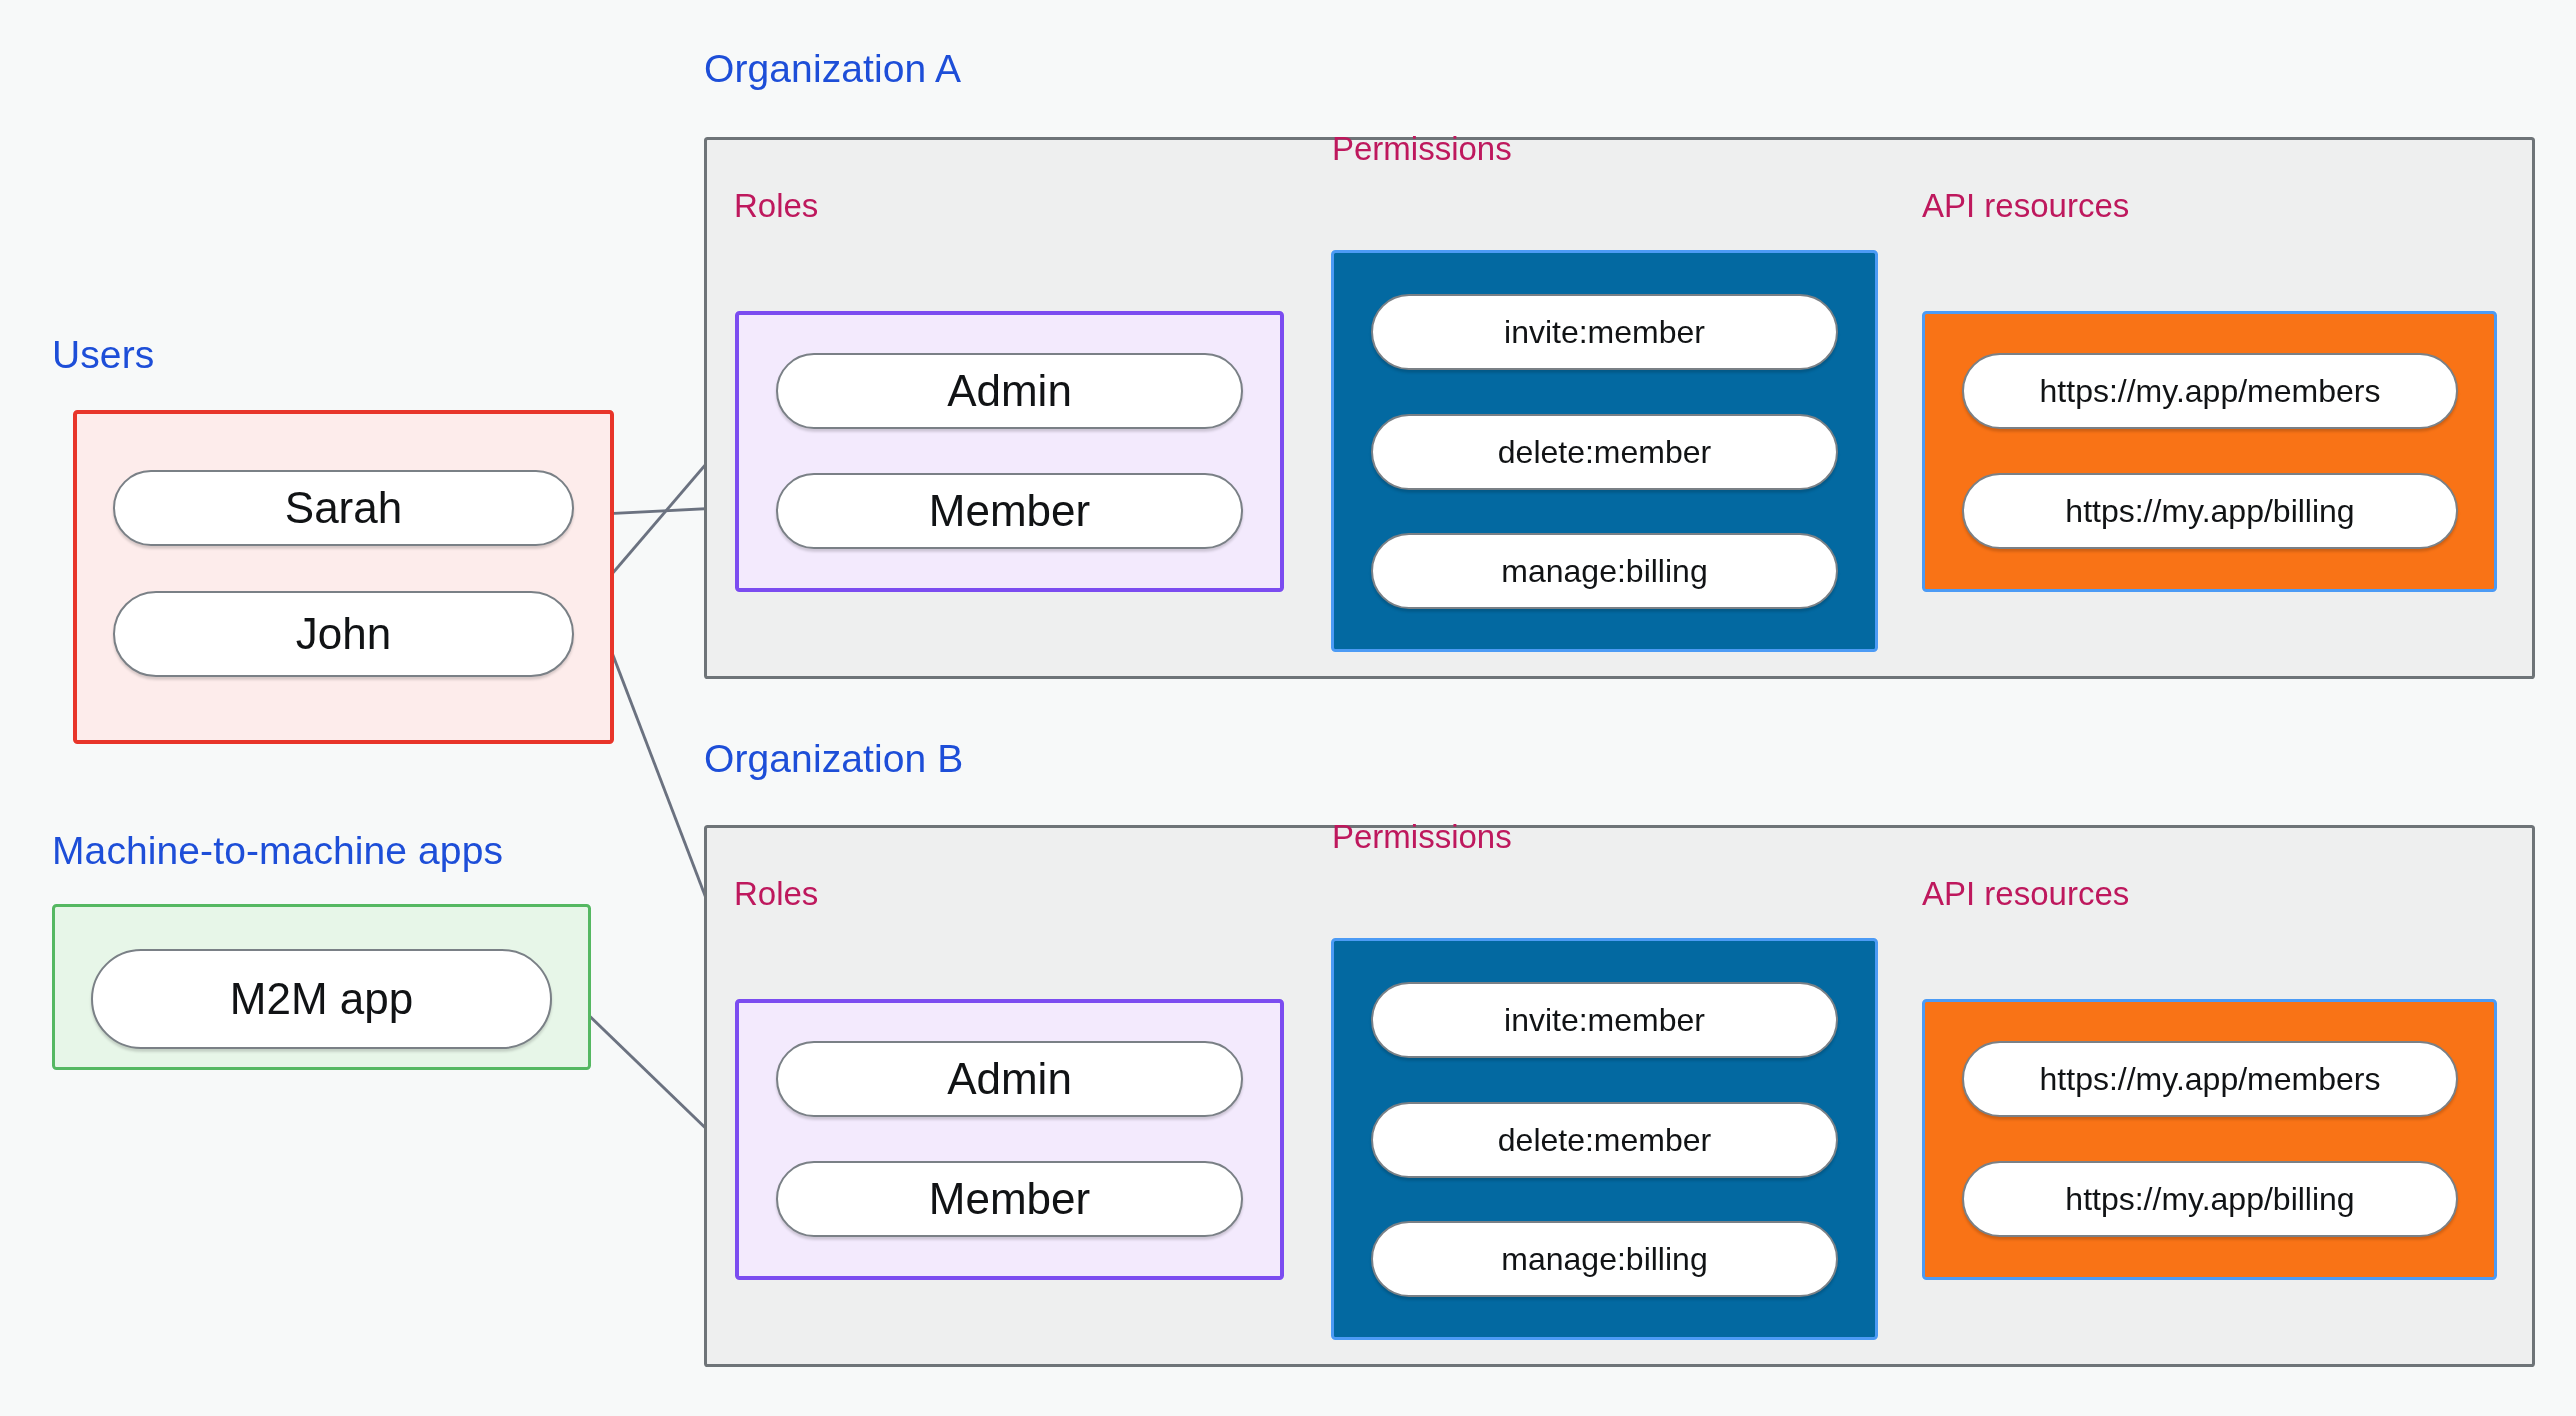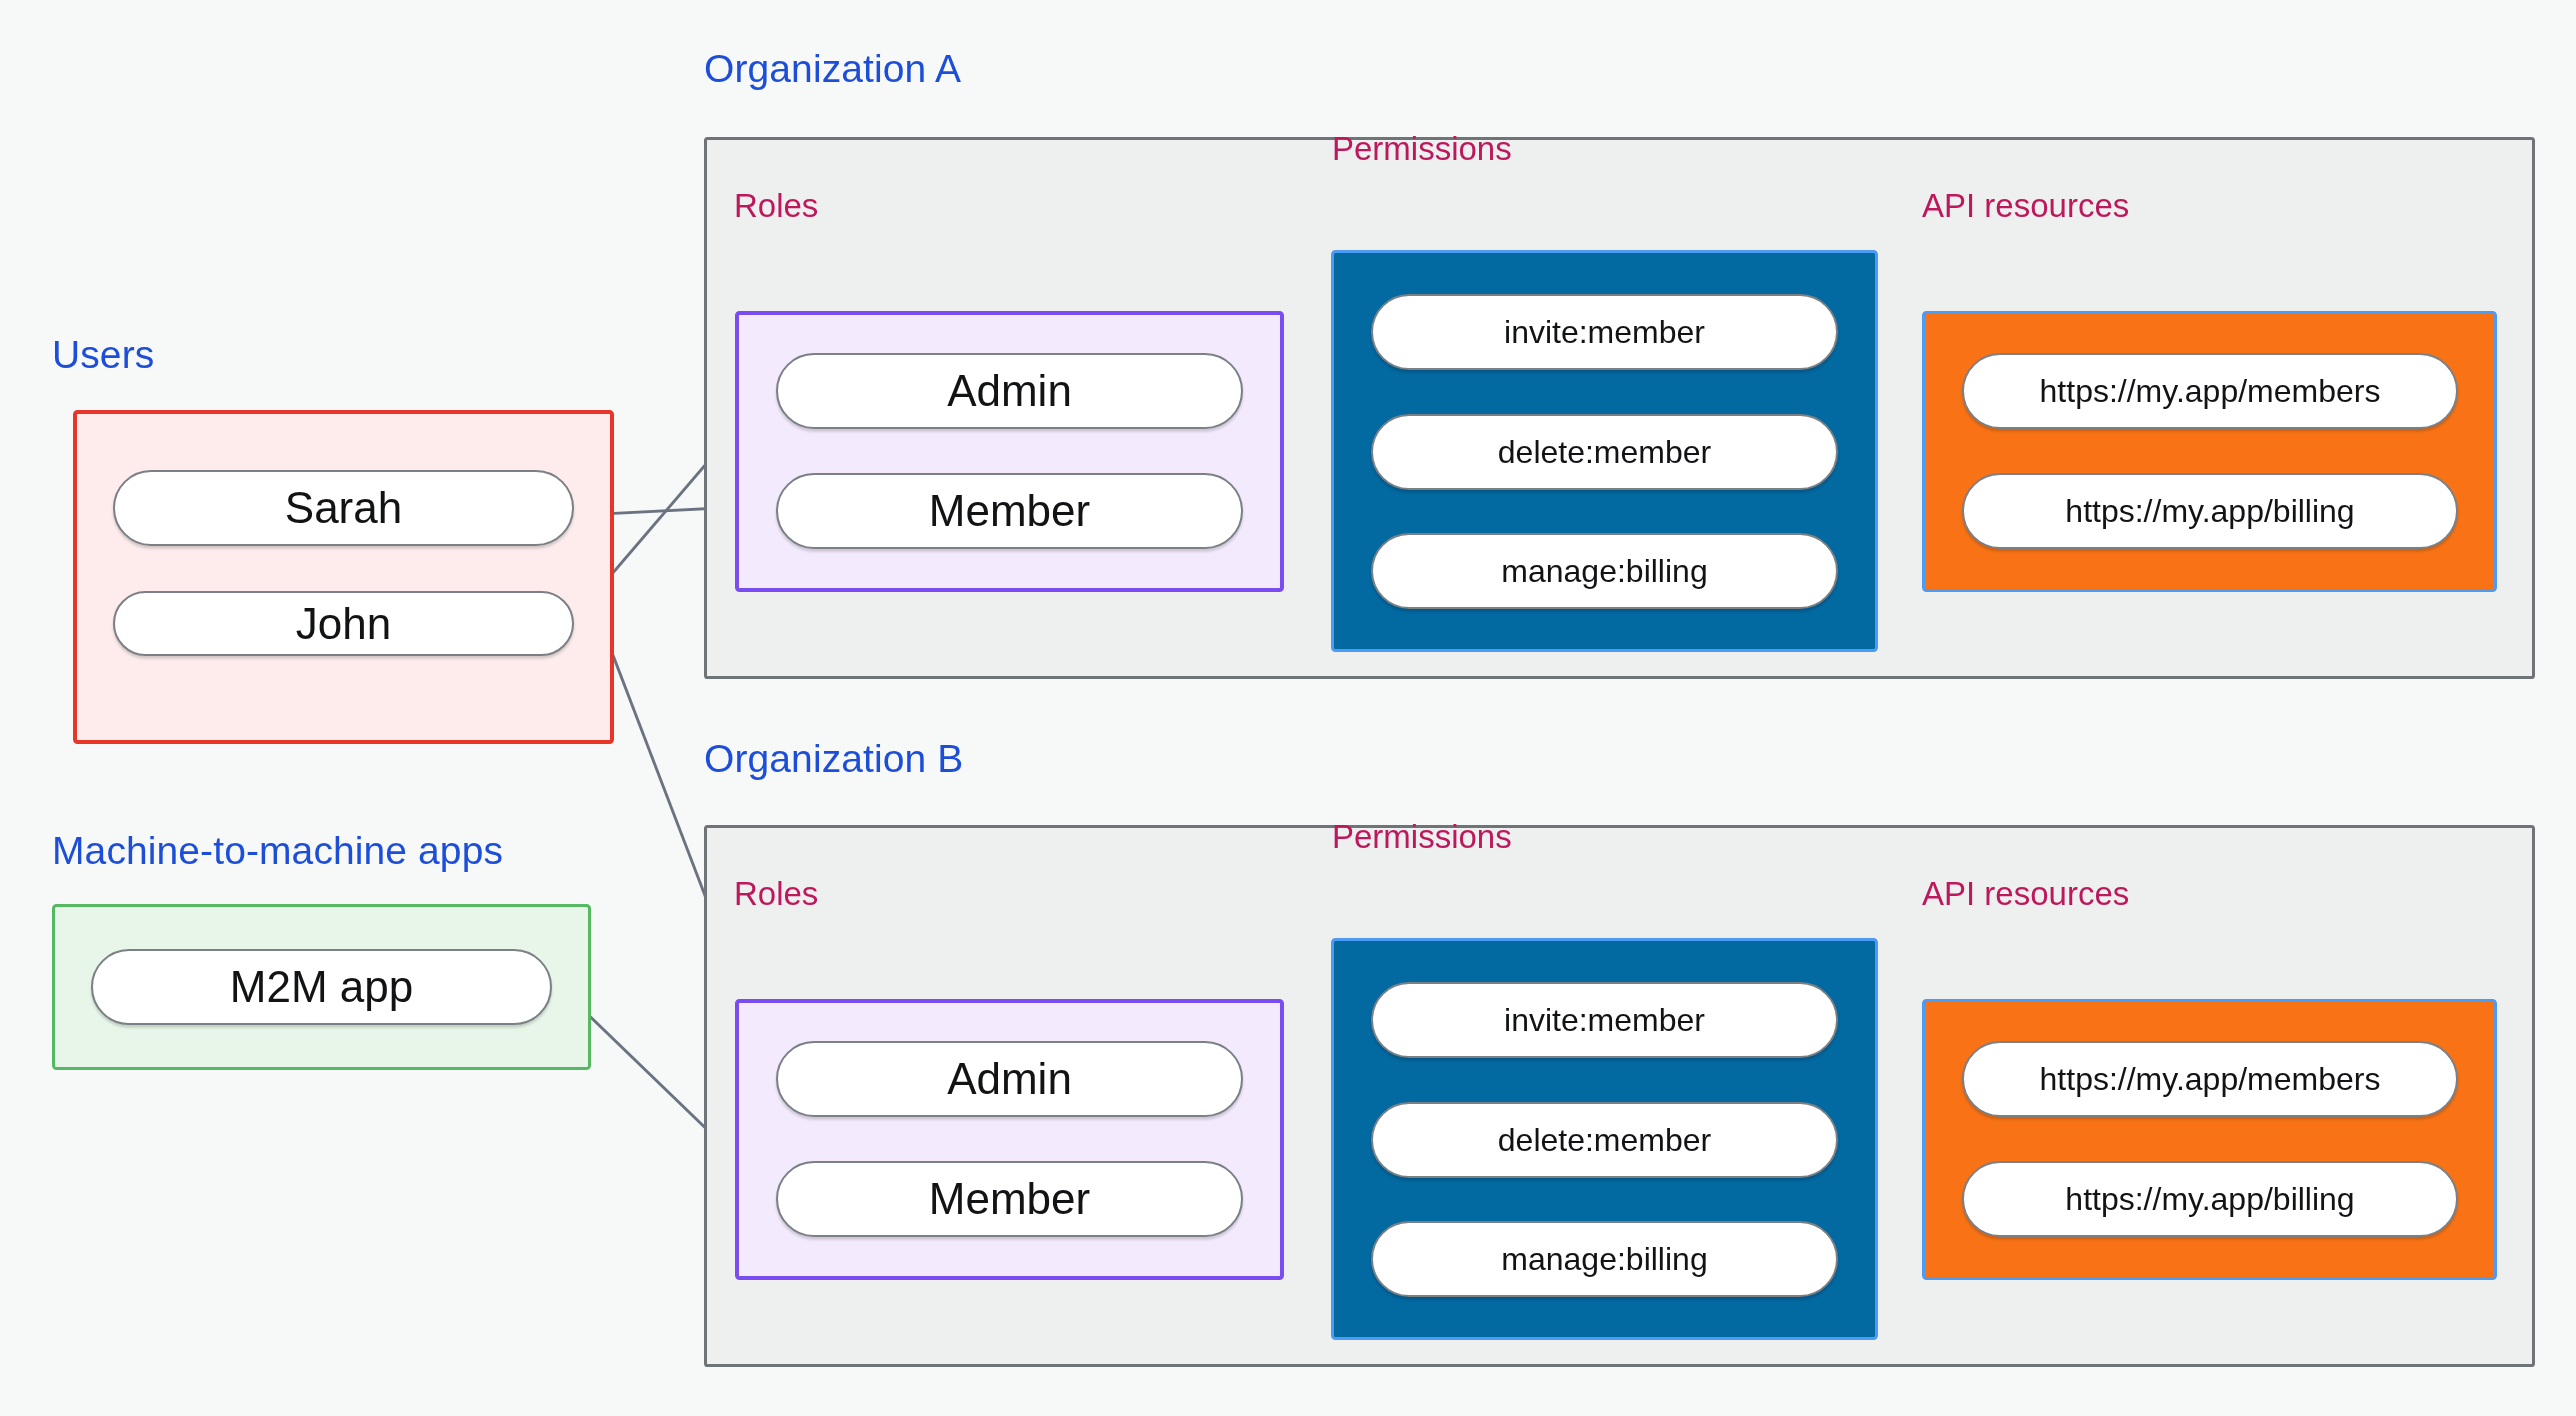--- a/index.html
+++ b/index.html
@@ -157,29 +157,29 @@
     <circle class="edge-dot" cx="2172" cy="1192" r="11"></circle>
     <circle class="edge-dot" cx="2172" cy="1325" r="11"></circle>
   </svg>
 
   <div class="org-title" style="left:52px; top:333px;text-align:right;">Users</div>
 
   <div class="bucket users" style="left:52px; top:410px; width:533px; height:326px;margin-left:21px;">
     <div class="pill" style="left:36px; top:56px; width:461px; height:76px;">
       <span>Sarah</span>
     </div>
-    <div class="pill" style="left:36px; top:177px; width:461px; height:65px;">
+    <div class="pill" style="left:36px; top:177px; width:461px; height:86px;">
       <span>John</span>
     </div>
   </div>
 
   <div class="org-title" style="left:52px; top:829px;">Machine-to-machine apps</div>
 
   <div class="bucket m2m" style="left:52px; top:904px; width:533px; height:160px;">
-    <div class="pill" style="left:36px; top:42px; width:461px; height:76px;">
+    <div class="pill" style="left:36px; top:42px; width:461px; height:100px;">
       <span>M2M app</span>
     </div>
   </div>
 
   <div class="org-title" style="left:704px; top:47px;">Organization A</div>
 
   <div class="org-group" style="left:704px; top:137px; width:1825px; height:536px;">
 
     <div class="section-label" style="left:27px; top:47px;">Roles</div>
     <div class="section-label" style="left:625px; top:-10px;">Permissions</div>

